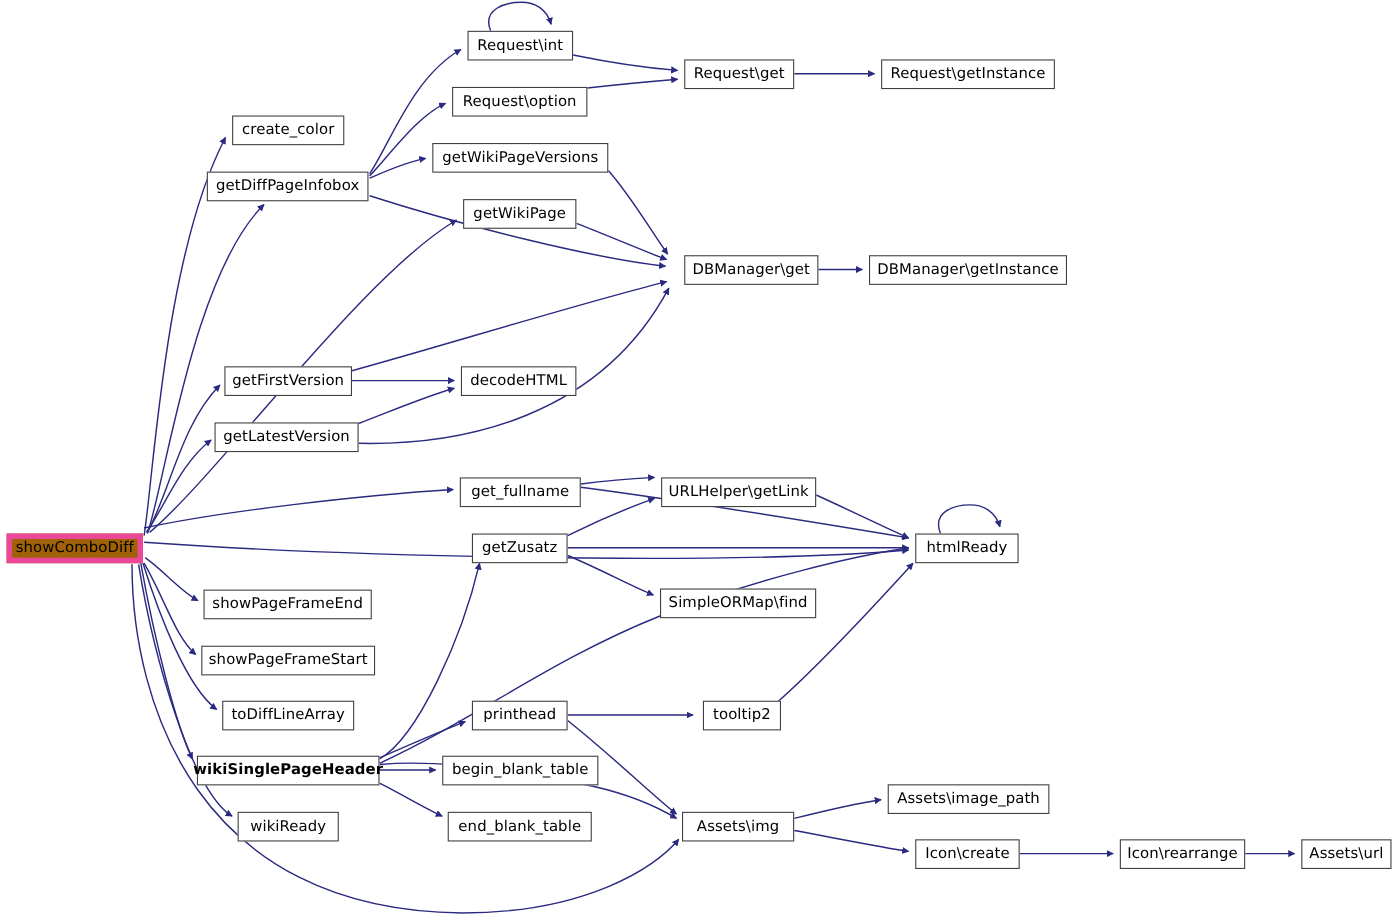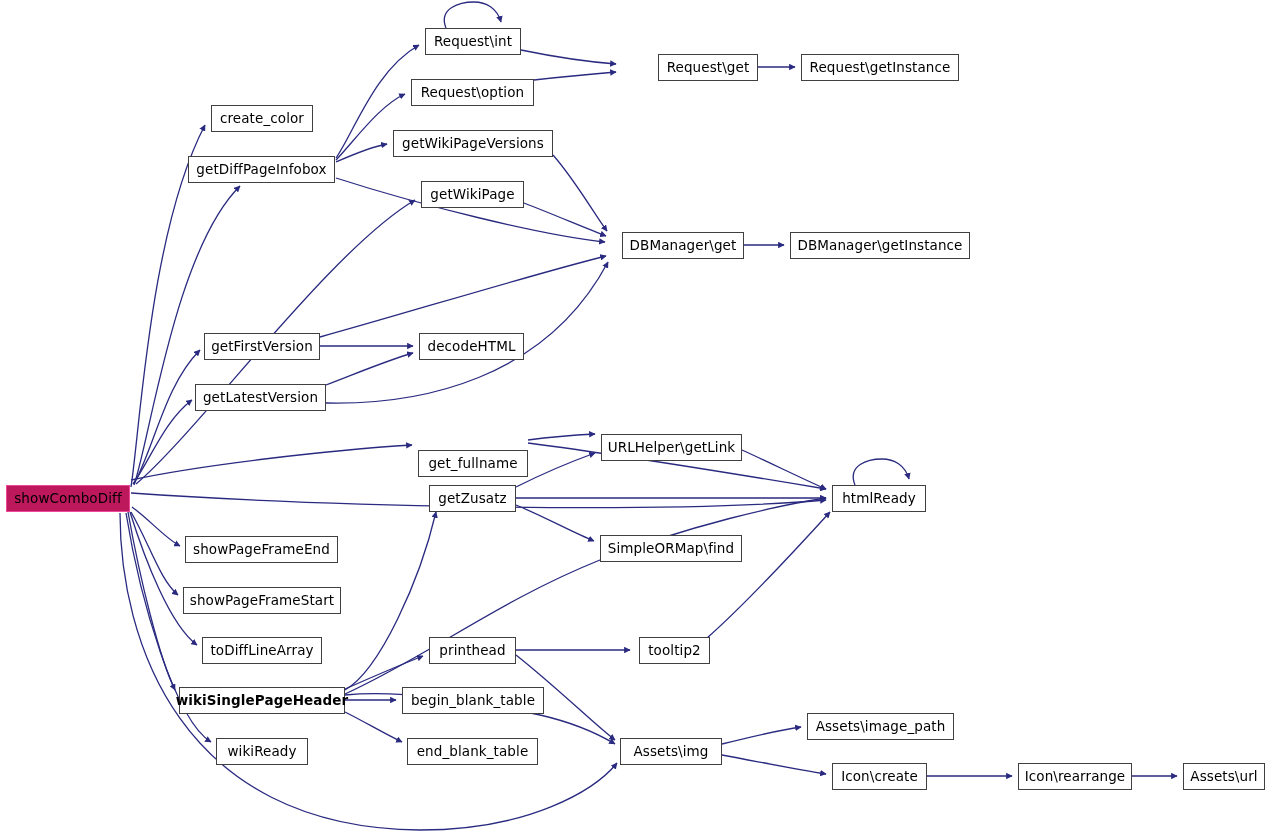--- a/index.html
+++ b/index.html
@@ -19,22 +19,22 @@
     color:#000000;
     font-size:13.5px;
     line-height:1;
     display:flex;
     align-items:center;
     justify-content:center;
     white-space:nowrap;
     letter-spacing:0.1px;
   }
   .node.current{
-    background:#be185d;
-    border:1px solid #ec4899;
+    background:#a16207;
+    border:5px solid #ec4899;
   }
   .node .lbl{display:block;padding:0 4px;}
 </style>
 </head>
 <body>
 
 <div id="canvas">
   <svg id="edges" xmlns="http://www.w3.org/2000/svg">
     <defs>
       <marker id="arrow" viewBox="0 0 10 10" refX="9" refY="5" markerWidth="5" markerHeight="5" orient="auto-start-reverse">
@@ -107,42 +107,42 @@
       </div>
       <div class="node" style="left: 411px; top: 79px; width: 123px; height: 27px;">
         <span class="lbl">Request\option</span>
       </div>
       <div class="node" style="left: 393px; top: 130px; width: 160px; height: 27px;">
         <span class="lbl">getWikiPageVersions</span>
       </div>
       <div class="node" style="left: 421px; top: 181px; width: 103px; height: 27px;">
         <span class="lbl">getWikiPage</span>
       </div>
-      <div class="node" style="left: 622px; top: 54px; width: 100px; height: 27px; margin-left: 36px;">
+      <div class="node" style="left: 622px; top: 54px; width: 100px; height: 27px;">
         <span class="lbl">Request\get</span>
       </div>
       <div class="node" style="left: 801px; top: 54px; width: 158px; height: 27px;">
         <span class="lbl">Request\getInstance</span>
       </div>
       <div class="node" style="left: 611px; top: 232px; width: 122px; height: 27px; margin-left: 11px;">
         <span class="lbl">DBManager\get</span>
       </div>
       <div class="node" style="left: 790px; top: 232px; width: 180px; height: 27px;">
         <span class="lbl">DBManager\getInstance</span>
       </div>
       <div class="node" style="left: 204px; top: 333px; width: 116px; height: 27px;">
         <span class="lbl">getFirstVersion</span>
       </div>
       <div class="node" style="left: 419px; top: 333px; width: 105px; height: 27px;">
         <span class="lbl">decodeHTML</span>
       </div>
       <div class="node" style="left: 195px; top: 384px; width: 131px; height: 27px;">
         <span class="lbl">getLatestVersion</span>
       </div>
-      <div class="node" style="left: 418px; top: 450px; width: 110px; height: 27px;">
+      <div class="node" style="left: 418px; top: 434px; width: 110px; height: 27px;">
         <span class="lbl">get_fullname</span>
       </div>
       <div class="node" style="left: 601px; top: 434px; width: 141px; height: 27px;">
         <span class="lbl">URLHelper\getLink</span>
       </div>
       <div class="node" style="left: 429px; top: 485px; width: 87px; height: 27px; justify-content: center;">
         <span class="lbl">getZusatz</span>
       </div>
       <div class="node" style="left: 832px; top: 485px; width: 94px; height: 27px;">
         <span class="lbl">htmlReady</span>

